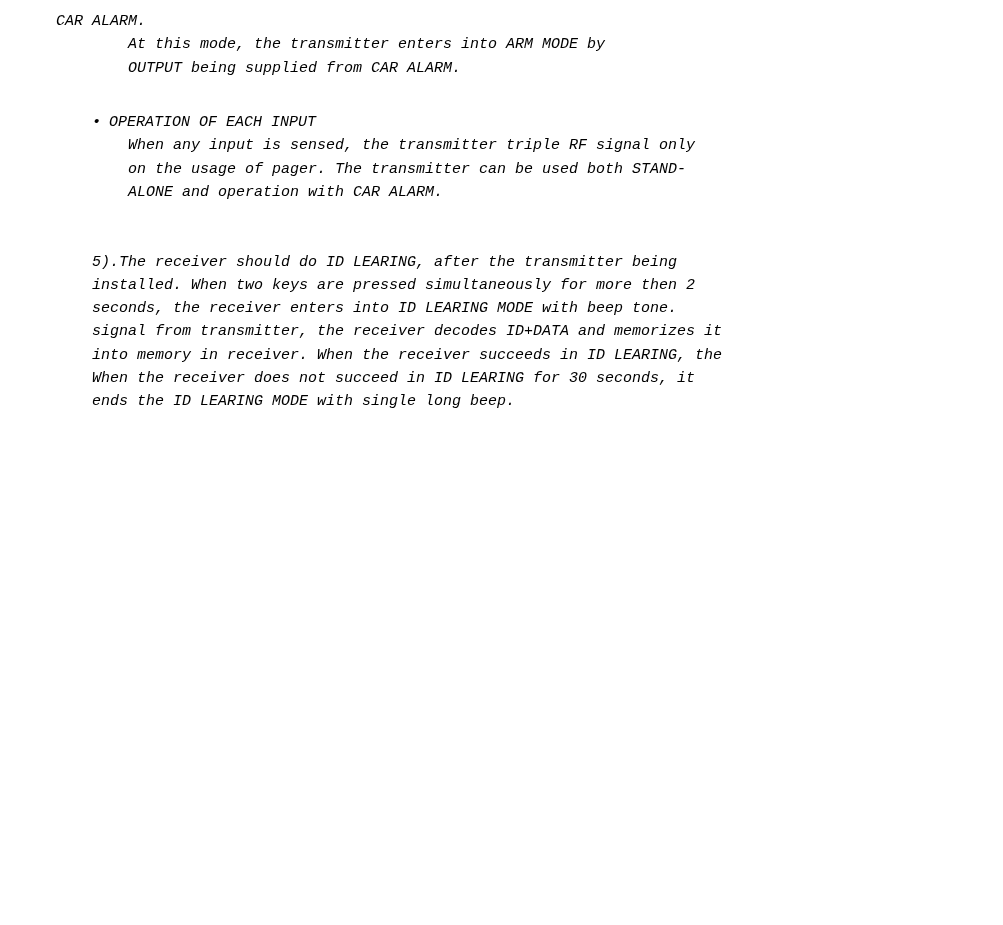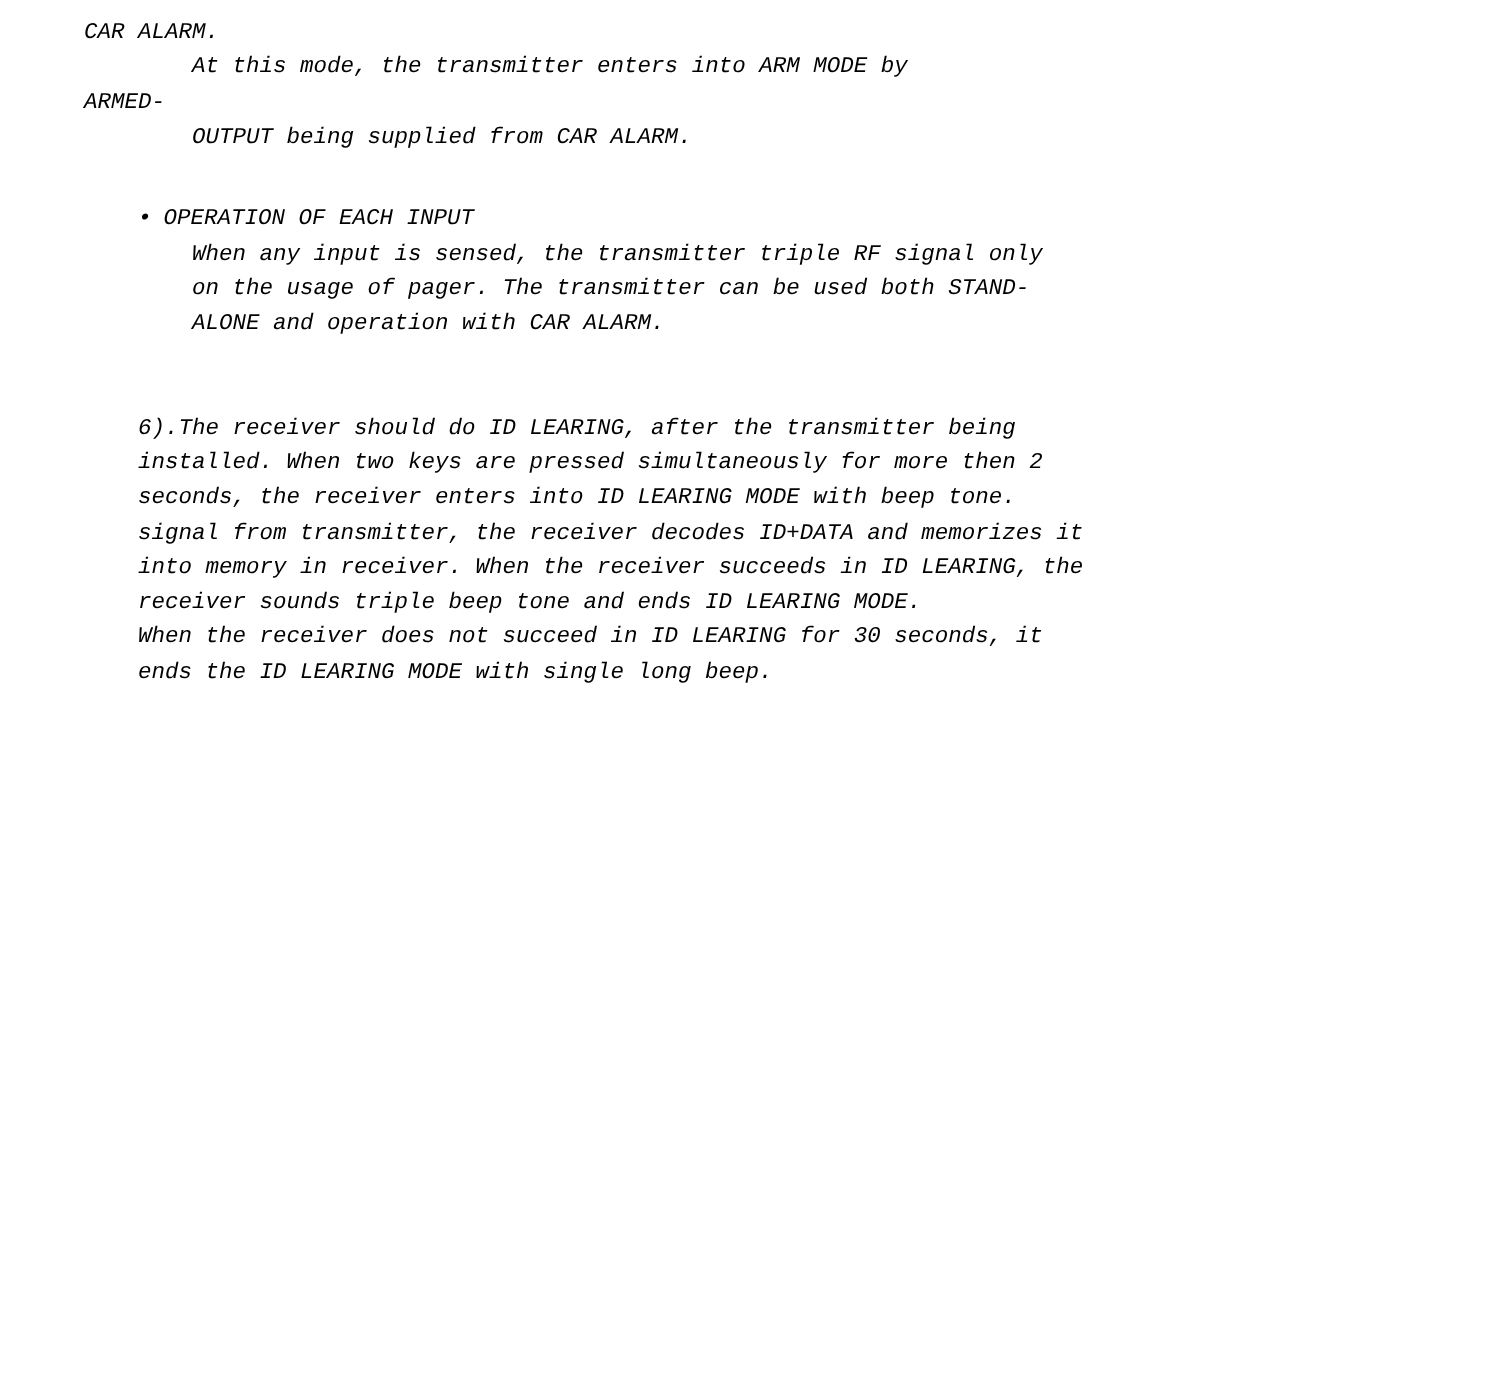--- a/index.html
+++ b/index.html
@@ -33,40 +33,38 @@
       align-items: flex-start;
     }
   </style>
 </head>
 <body>
 
 <div class="content">
 
   <div class="line">    CAR ALARM.</div>
   <div class="line">            At this mode, the transmitter enters into ARM MODE by</div>
-  <div class="line">    ARMED-</div>
   <div class="line">            OUTPUT being supplied from CAR ALARM.</div>
   <div class="line">&nbsp;</div>
 
   <div class="bullet-section">
     <div class="bullet-line">
       <span style="white-space:pre;">        </span>
       <span style="margin-right:8px;">•</span>
       <span>OPERATION OF EACH INPUT</span>
     </div>
     <div class="line">            When any input is sensed, the transmitter triple RF signal only</div>
     <div class="line">            on the usage of pager. The transmitter can be used both STAND-</div>
     <div class="line">            ALONE and operation with CAR ALARM.</div>
   </div>
 
   <div class="line">&nbsp;</div>
   <div class="line">&nbsp;</div>
 
-  <div class="line">        6).The receiver should do ID LEARING, after the transmitter being</div>
+  <div class="line">        5).The receiver should do ID LEARING, after the transmitter being</div>
   <div class="line">        installed. When two keys are pressed simultaneously for more then 2</div>
   <div class="line">        seconds, the receiver enters into ID LEARING MODE with beep tone.</div>
   <div class="line">        signal from transmitter, the receiver decodes ID+DATA and memorizes it</div>
   <div class="line">        into memory in receiver. When the receiver succeeds in ID LEARING, the</div>
-  <div class="line">        receiver sounds triple beep tone and ends ID LEARING MODE.</div>
   <div class="line">        When the receiver does not succeed in ID LEARING for 30 seconds, it</div>
   <div class="line">        ends the ID LEARING MODE with single long beep.</div>
 
 </div>
 
 </body></html>

